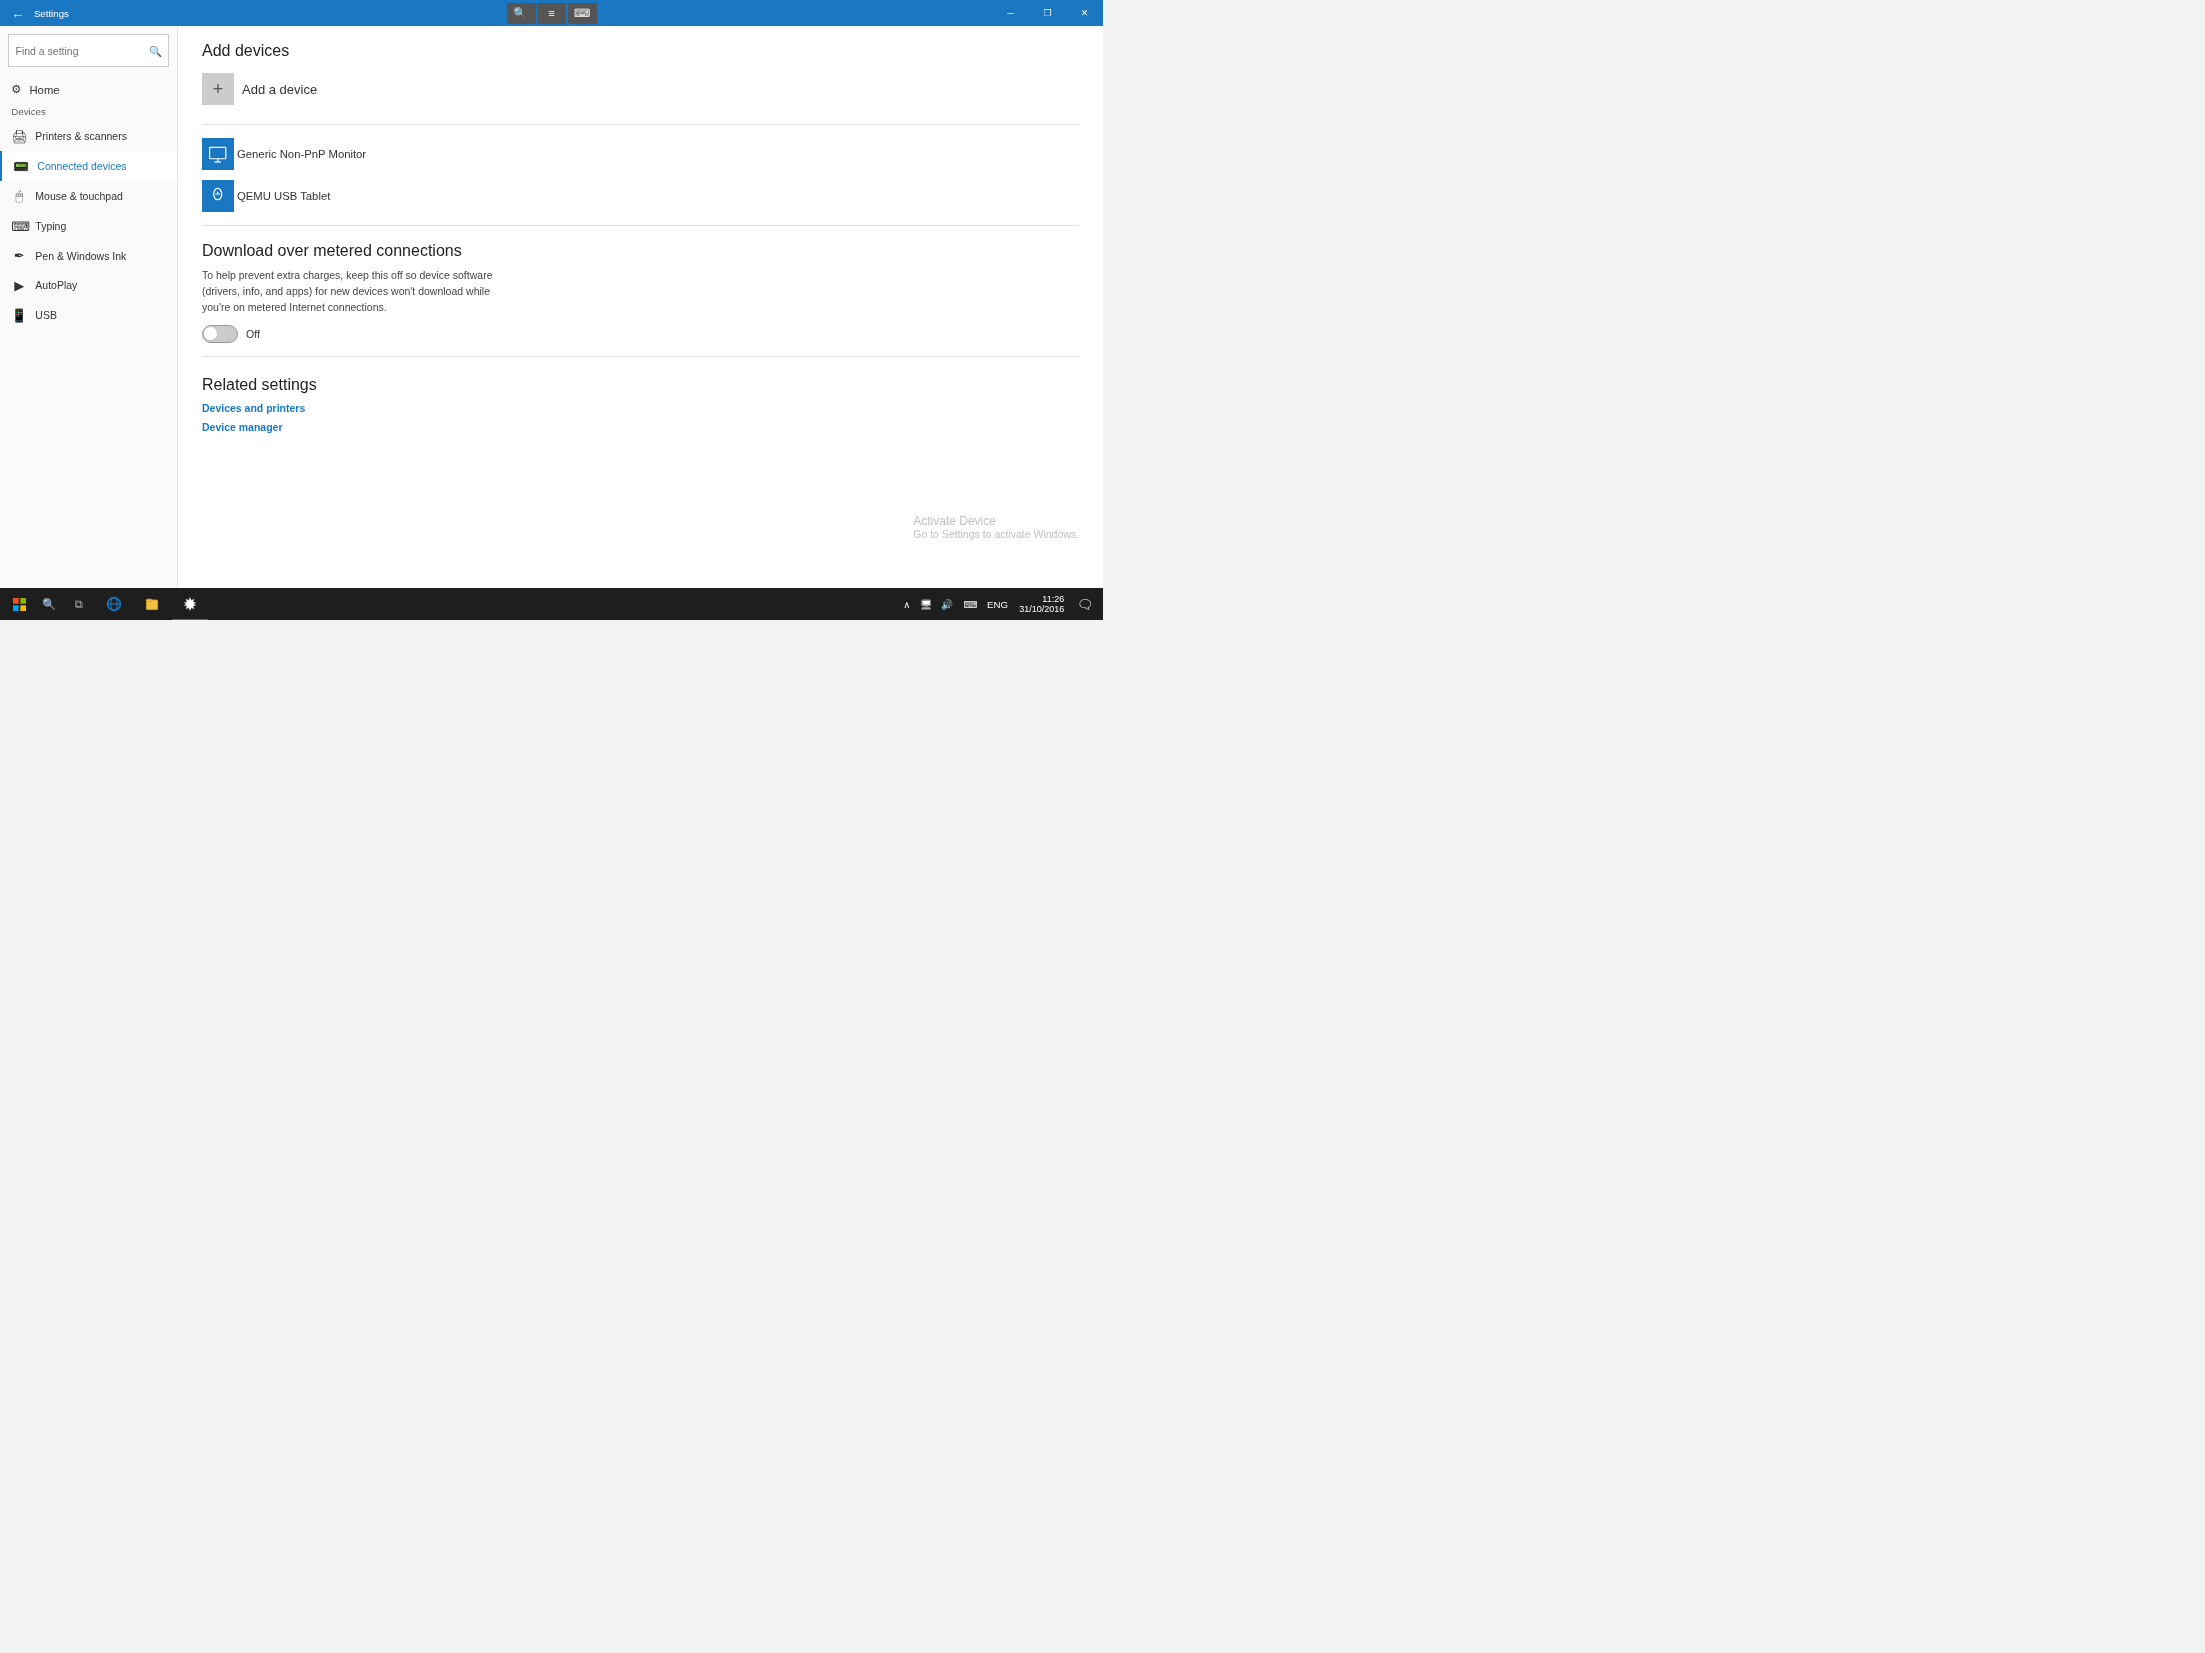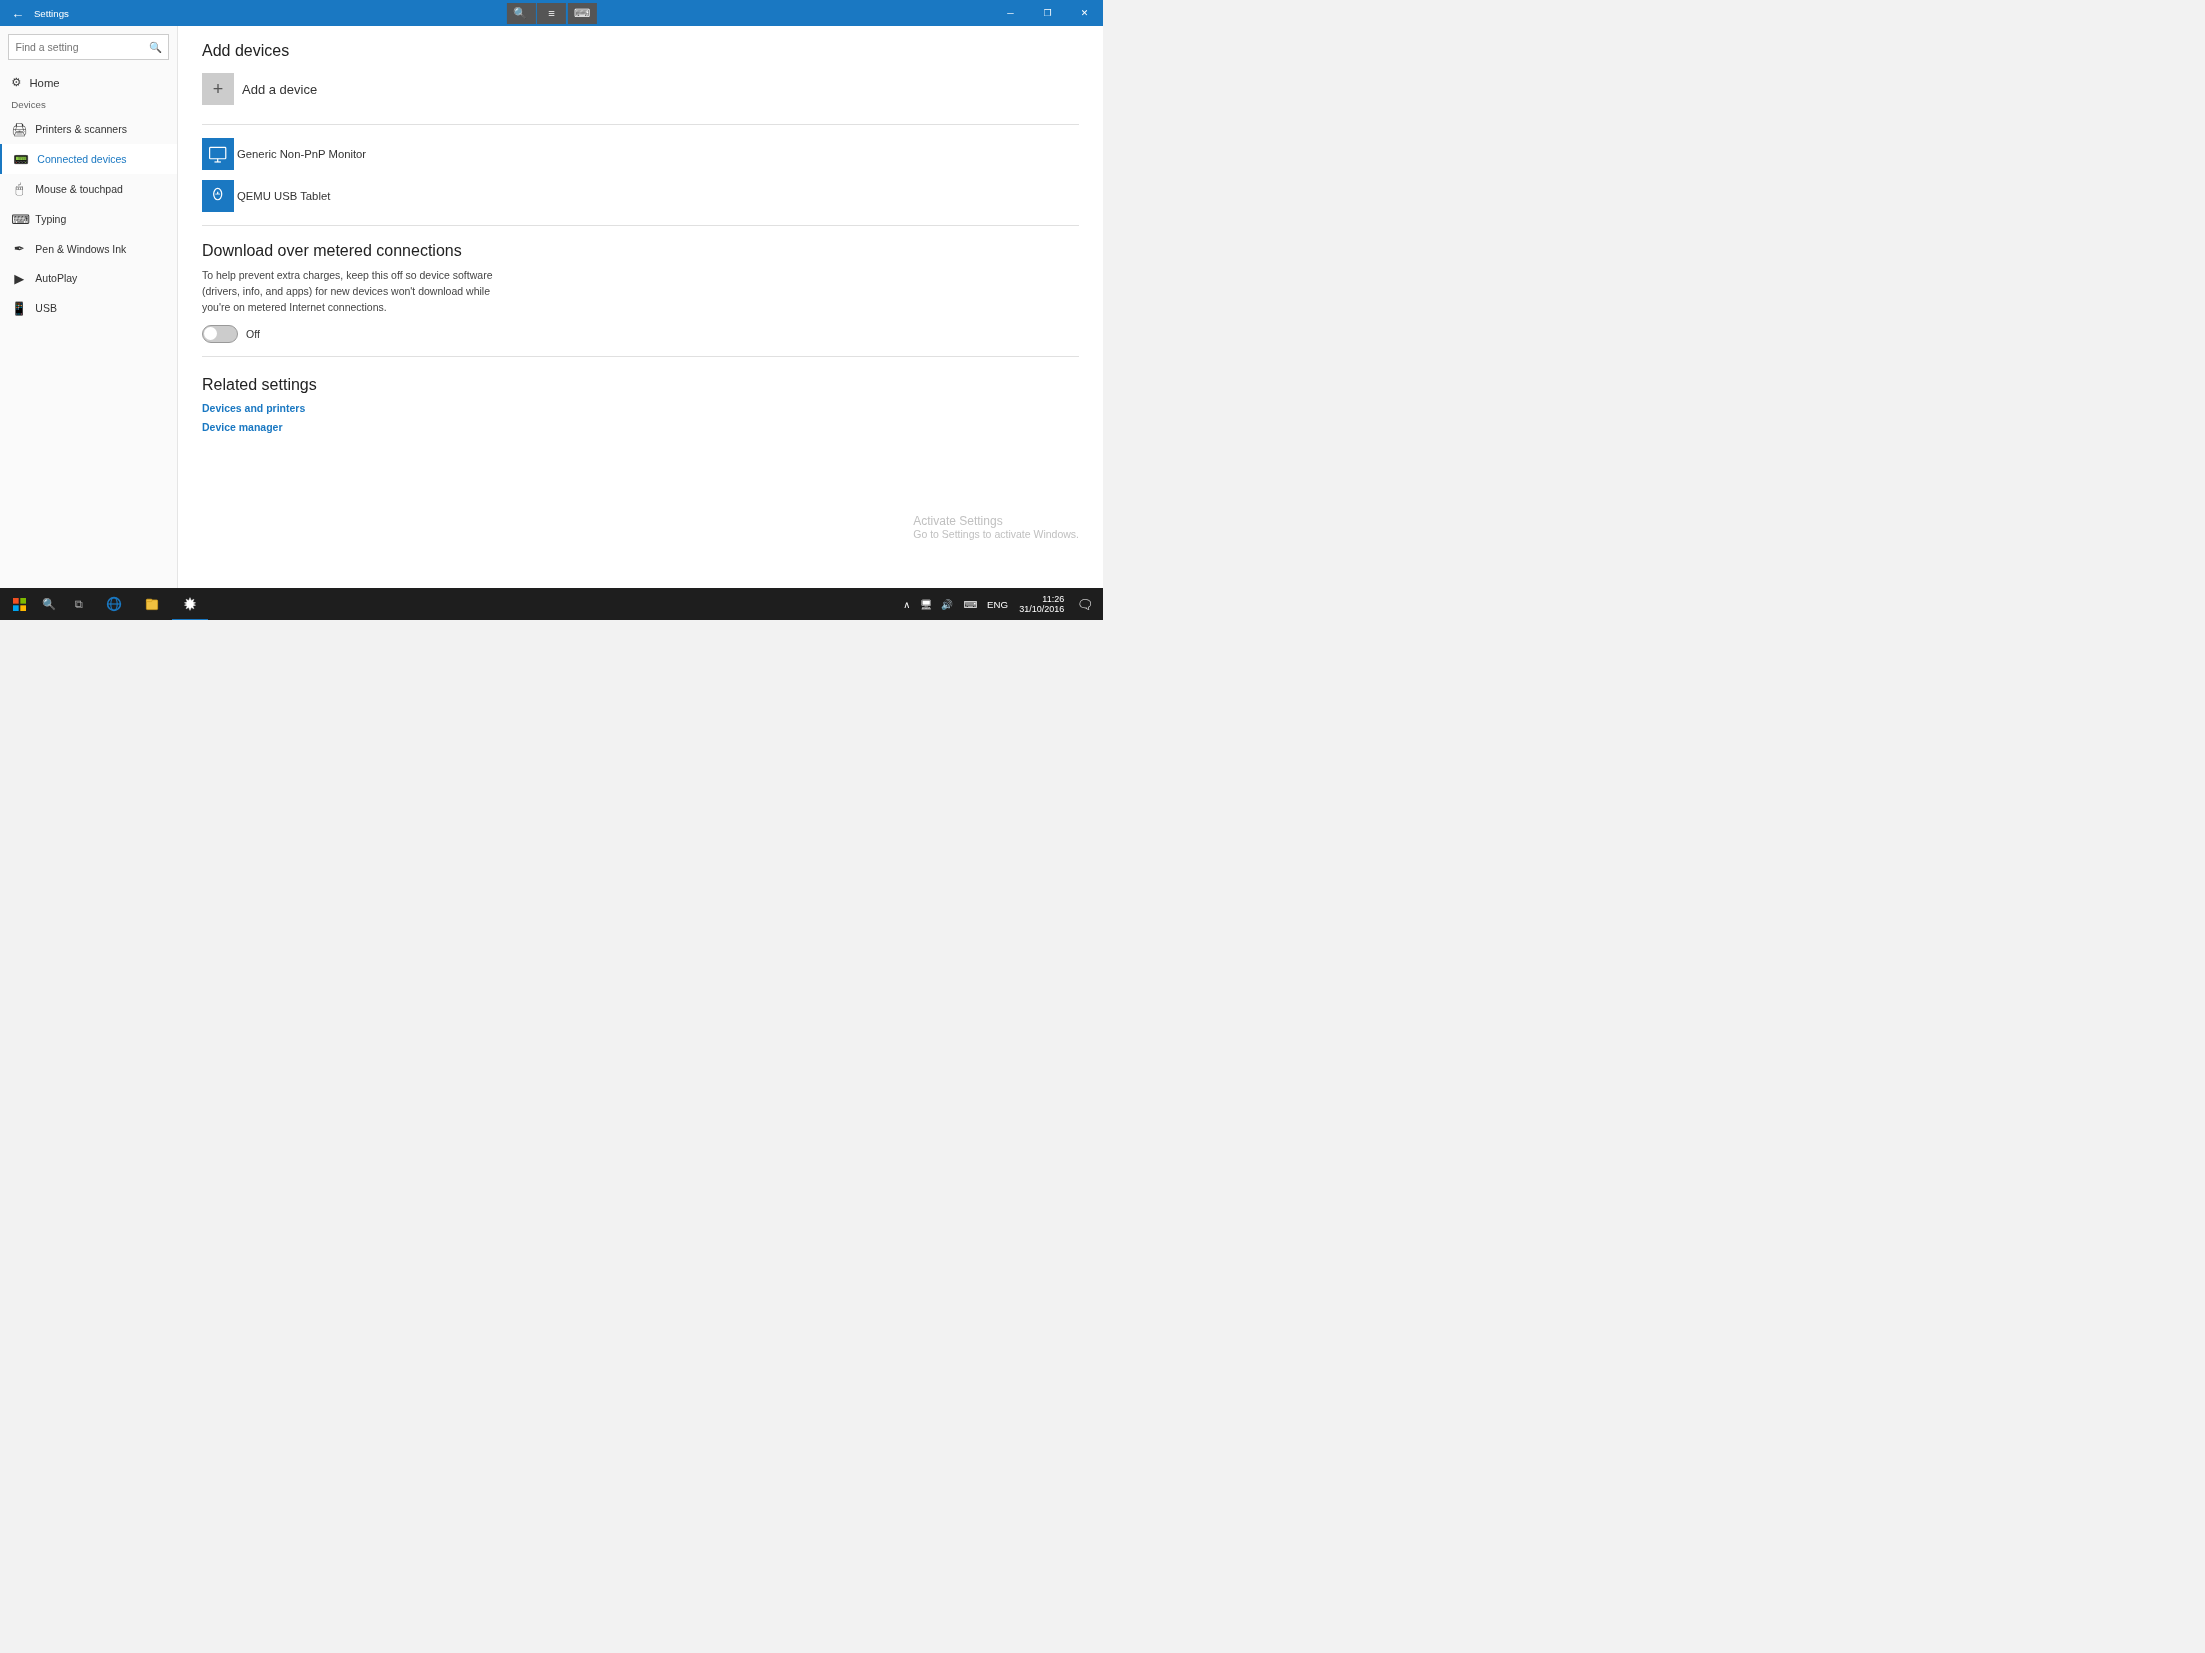--- a/index.html
+++ b/index.html
@@ -90,21 +90,21 @@
       border-right: 0.8px solid #e5e5e5;
       padding-top: 8px;
       overflow-y: auto;
     }
     .sidebar-search {
       margin: 0 8px 9.7px 8px;
       position: relative;
     }
     .sidebar-search input {
       width: 100%;
-      height: 26px;
+      height: 33px;
       border: 0.8px solid #ccc;
       padding: 0 24px 0 6.5px;
       font-size: 10.5px;
       outline: none;
       background: white;
     }
     .sidebar-search .search-icon {
       position: absolute;
       right: 6.5px;
       top: 50%;
@@ -503,21 +503,21 @@
 
     <hr class="divider">
 
     <div class="related-section">
       <div class="related-title">Related settings</div>
       <a class="related-link">Devices and printers</a>
       <a class="related-link">Device manager</a>
     </div>
 
     <div class="activate-watermark">
-      <div class="line1">Activate Settings</div>
+      <div class="line1">Activate Device</div>
       <div>Go to Settings to activate Windows.</div>
     </div>
   </div>
 </div>
 
 <div class="taskbar">
 
   <div class="taskbar-start">
     <svg width="13" height="13" viewBox="0 0 16 16">
       <rect x="0" y="0" width="7" height="7" fill="#f25022"></rect>

